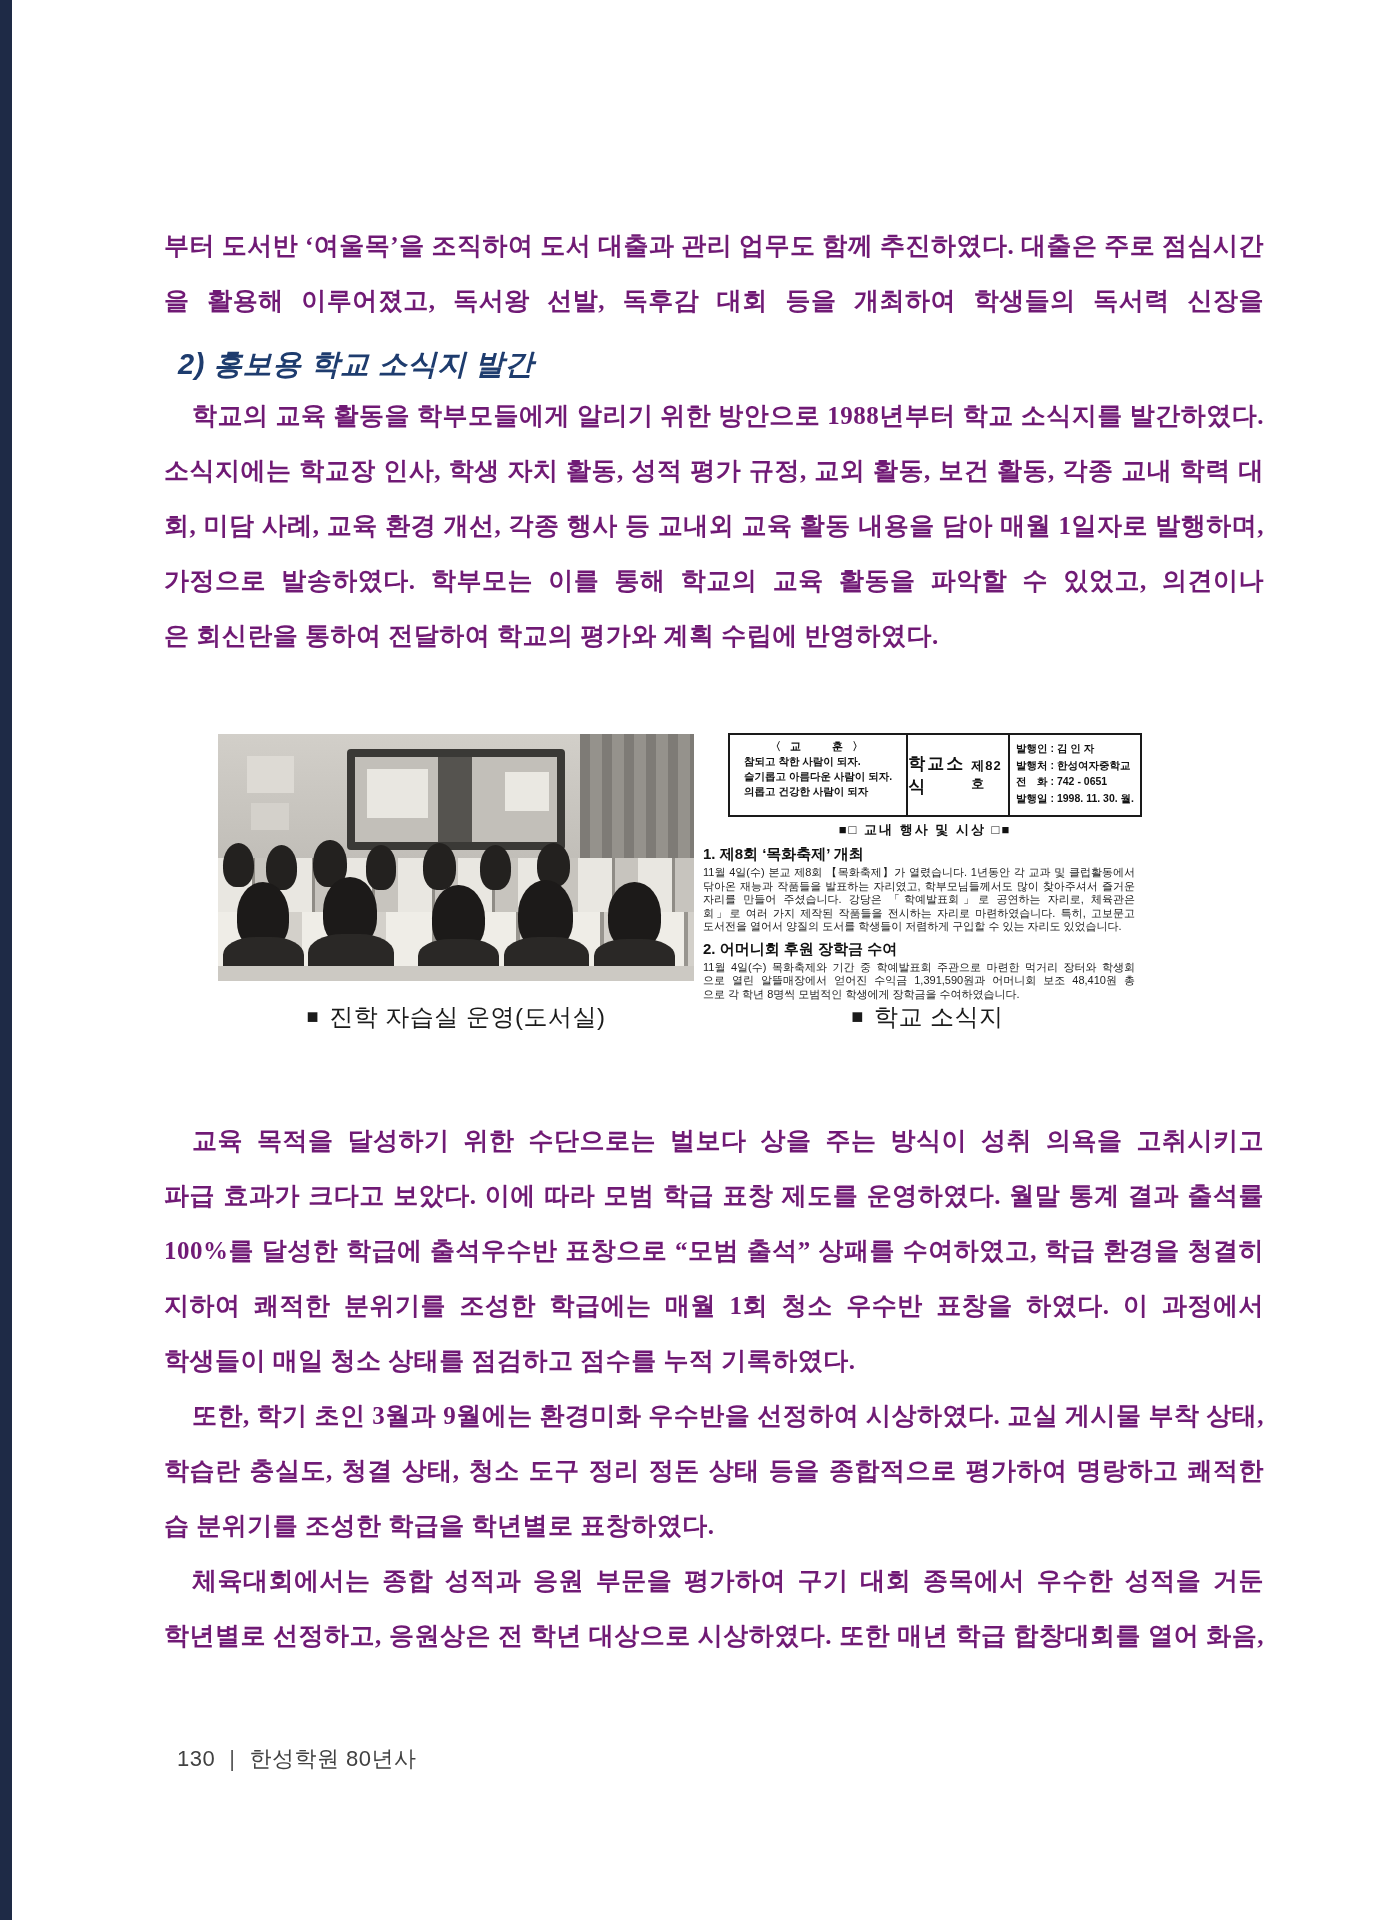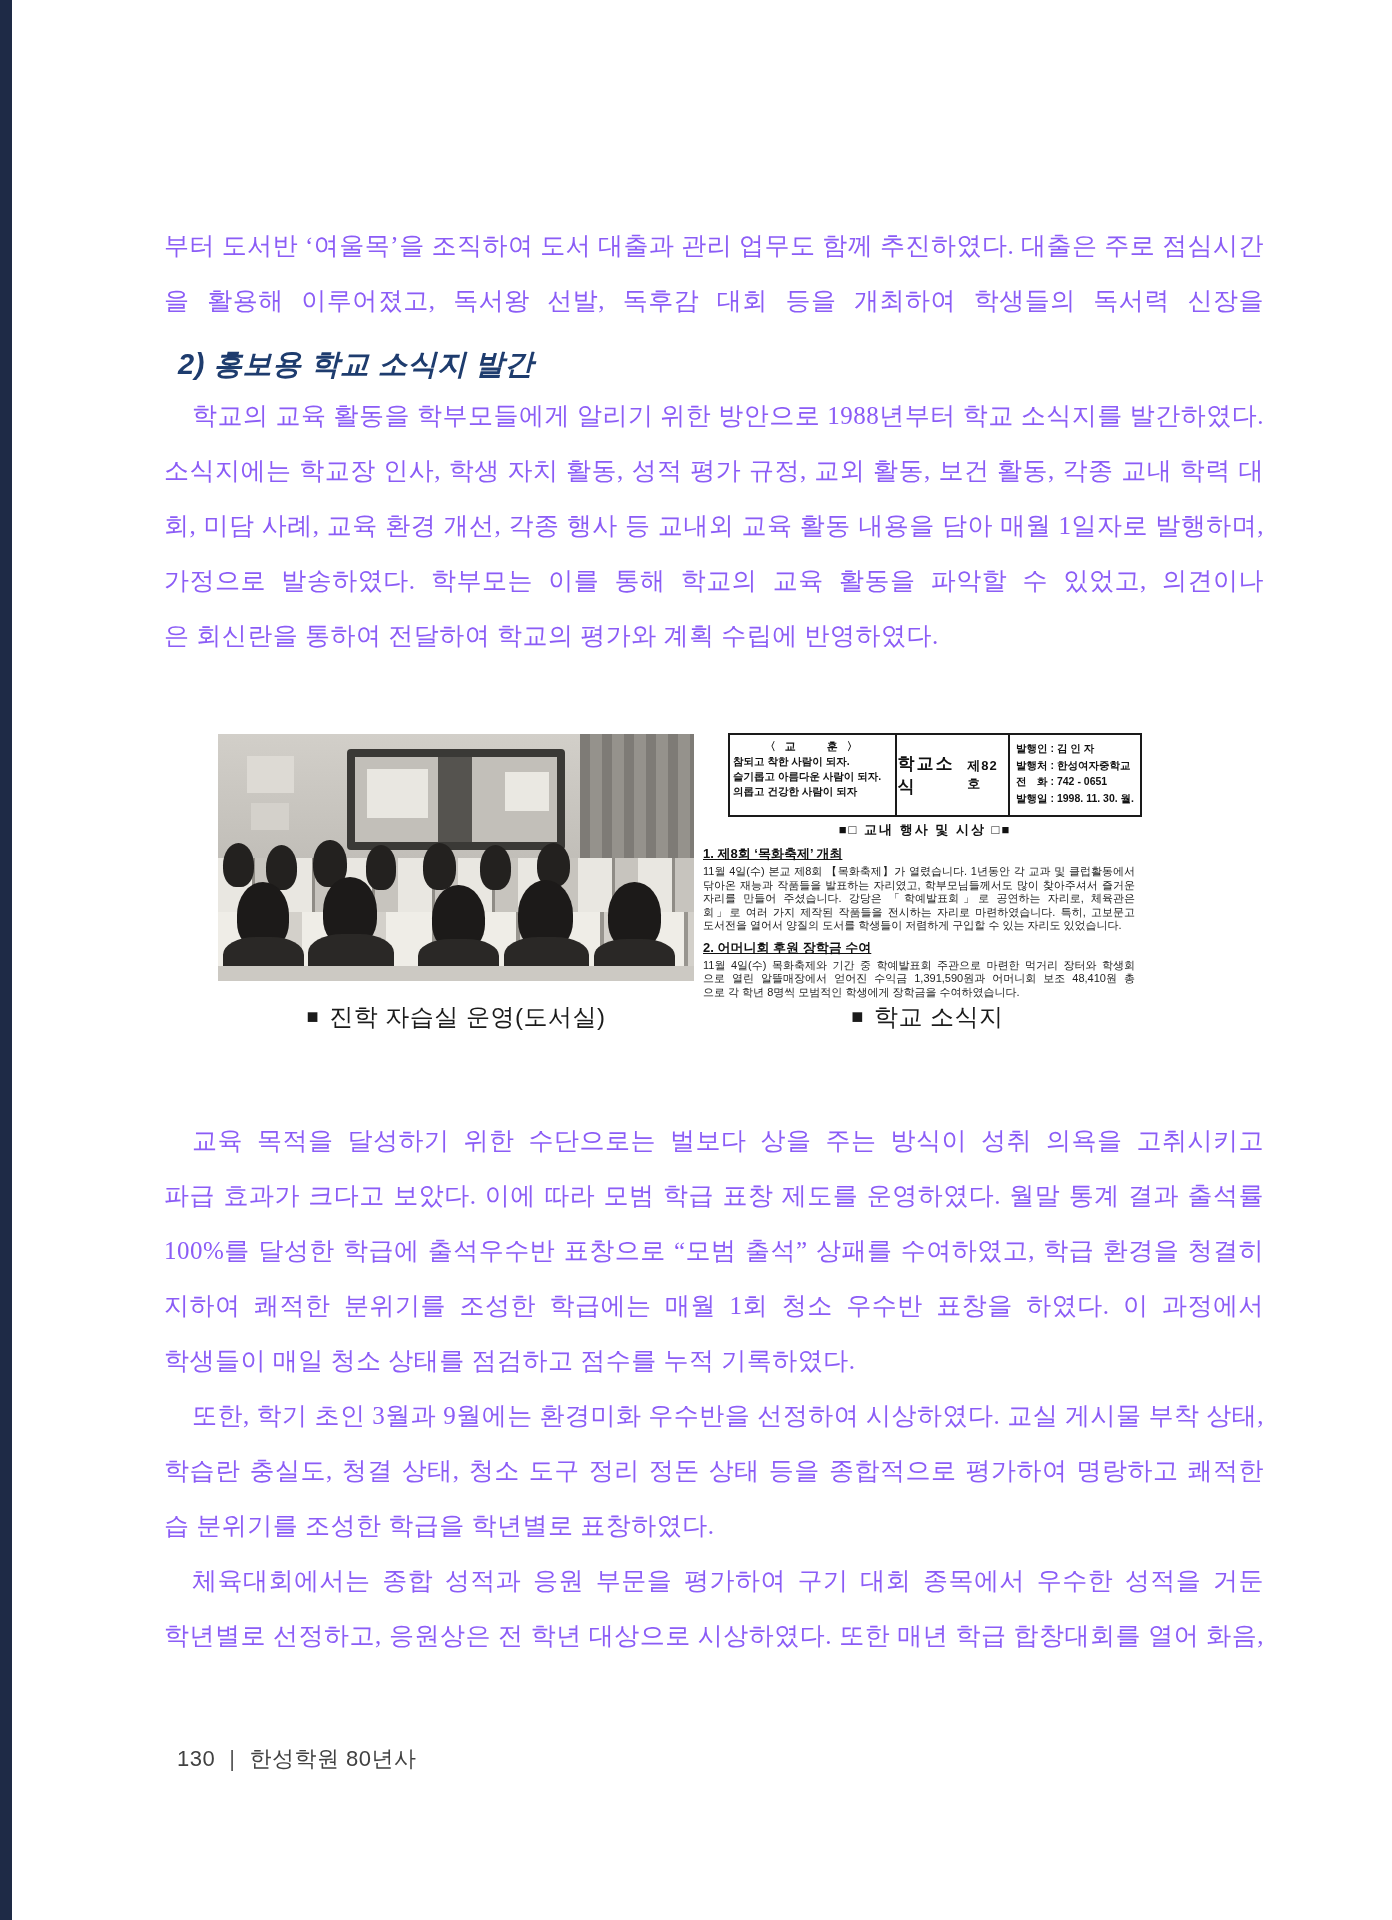--- a/index.html
+++ b/index.html
@@ -6,23 +6,23 @@
   #page{
     position:relative;width:1392px;height:1920px;background:#ffffff;
     overflow:hidden;font-family:"Liberation Sans",sans-serif;color:#1a1a1a;
   }
   .spine{position:absolute;left:0;top:0;width:12px;height:1920px;background:#1e2a46;}
 
   
   .tblock{position:absolute;left:164px;width:1100px;}
   .tl{
     font-family:"Liberation Serif",serif;
-    font-size:25px;letter-spacing:0.5px;color:#8b5cf6;
+    font-size:25px;letter-spacing:0.5px;color:#701a75;
     height:55px;line-height:55px;overflow:hidden;
-    text-align:justify;text-align-last:justify;word-break:keep-all;
+    text-align:justify;text-align-last:justify;word-break:keep-all;font-weight:bold;
   }
   .tl.end{text-align-last:left;}
   .tl.indent{text-indent:28px;}
 
   .heading{
     position:absolute;left:178px;height:46px;line-height:46px;
     font-size:29px;font-weight:bold;color:#1e3c6e;
     font-family:"Liberation Sans",sans-serif;letter-spacing:0.5px;font-style:italic;
   }
 
@@ -71,33 +71,33 @@
   .ph-sh.s3{left:42%;top:83%;width:17%;height:17%;}
   .ph-sh.s4{left:60%;top:82%;width:18%;height:18%;}
   .ph-sh.s5{left:79%;top:83%;width:17%;height:17%;}
 
   
   .newsletter{position:absolute;left:700px;top:728px;width:460px;padding-top:5px;
     font-family:"Liberation Sans",sans-serif;color:#111;}
   .nl-table{margin-left:28px;width:414px;height:84px;display:flex;
     border:2px solid #1a1a1a;box-sizing:border-box;background:#fff;}
   .nl-cell{box-sizing:border-box;}
-  .nl-motto{width:181px;border-right:2px solid #1a1a1a;padding:3px 3px;}
+  .nl-motto{width:181px;border-right:2px solid #1a1a1a;padding:3px 14px;}
   .nl-motto-head{text-align:center;font-size:11px;font-weight:bold;letter-spacing:3px;line-height:16px;}
   .nl-motto-line{font-size:10.5px;font-weight:bold;line-height:15px;white-space:nowrap;overflow:hidden;}
   .nl-mast{width:122px;border-right:2px solid #1a1a1a;display:flex;
     align-items:center;justify-content:space-around;padding:8px 0;}
   .nl-title{font-size:17px;font-weight:bold;letter-spacing:2px;}
   .nl-issue{font-size:13px;font-weight:bold;letter-spacing:1px;}
   .nl-pub{flex:1;padding:5px 6px;}
   .nl-pub-line{font-size:10.5px;font-weight:bold;line-height:16.5px;white-space:nowrap;overflow:hidden;}
   .nl-banner{margin-top:4px;width:450px;text-align:center;
     font-size:13px;font-weight:bold;letter-spacing:2px;}
   .nl-body{margin-left:3px;width:432px;}
-  .nl-s-title{margin:6px 0 2px 0;font-size:13px;font-weight:bold;white-space:nowrap;overflow:hidden;text-decoration:underline;}
+  .nl-s-title{margin:6px 0 2px 0;font-size:15px;font-weight:bold;white-space:nowrap;overflow:hidden;}
   .nl-line{font-size:11px;line-height:13.5px;color:#222;
     text-align:justify;text-align-last:justify;word-break:keep-all;height:13.5px;overflow:hidden;}
   .nl-line.nlend{text-align-last:left;}
 
   
   .footer{position:absolute;left:177px;top:1745px;height:28px;line-height:28px;
     font-size:22px;color:#414141;letter-spacing:0.5px;}
   .footer .bar{margin:0 14px;color:#5a5a5a;}
 </style>
 </head>

